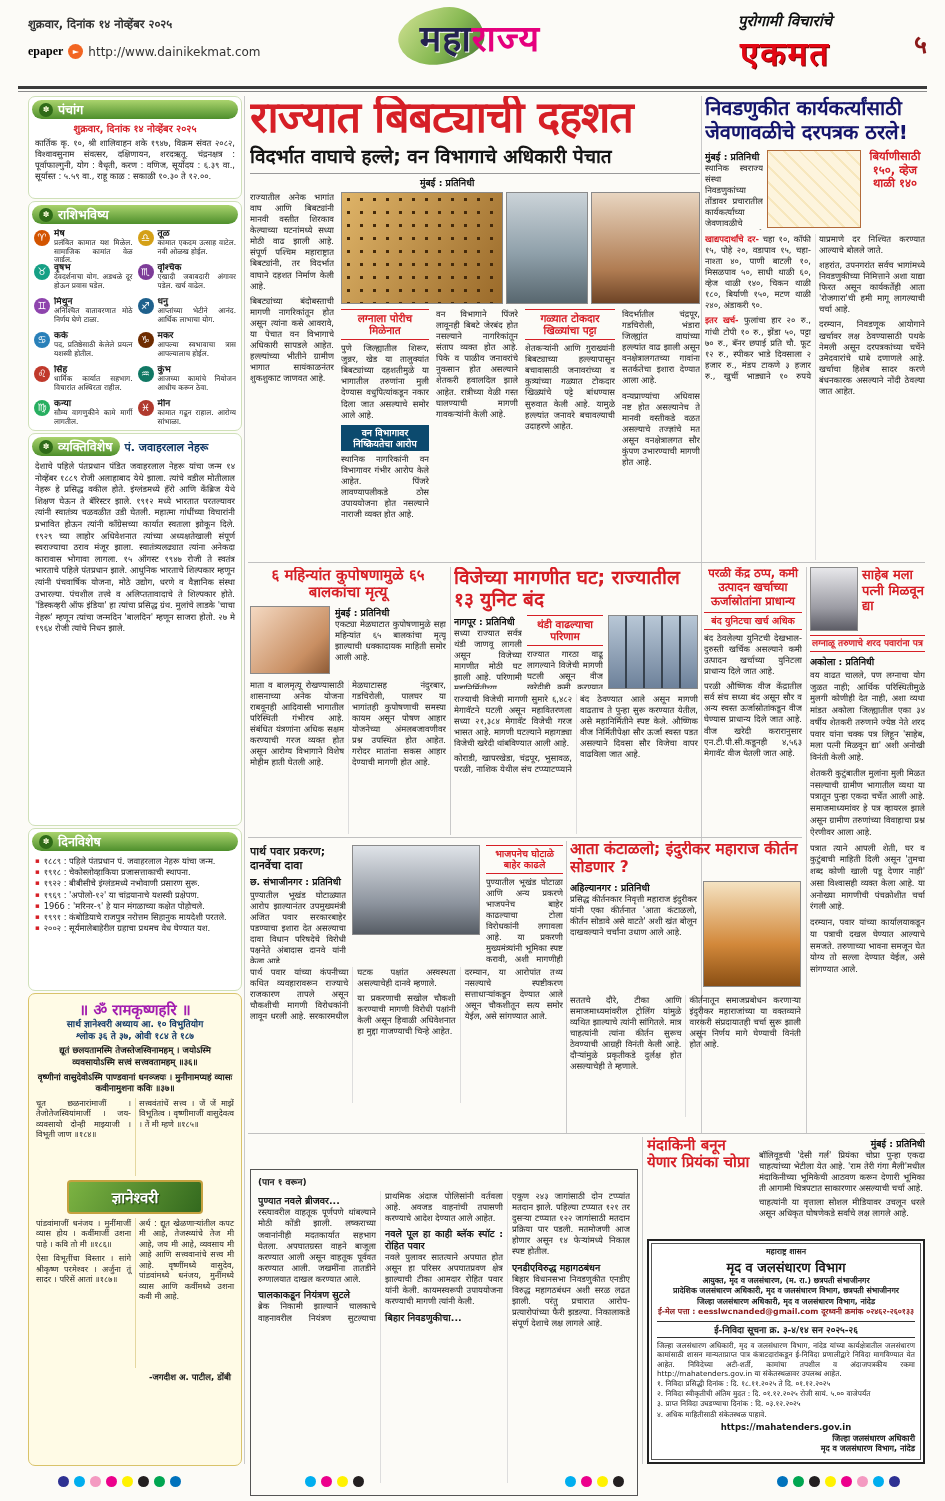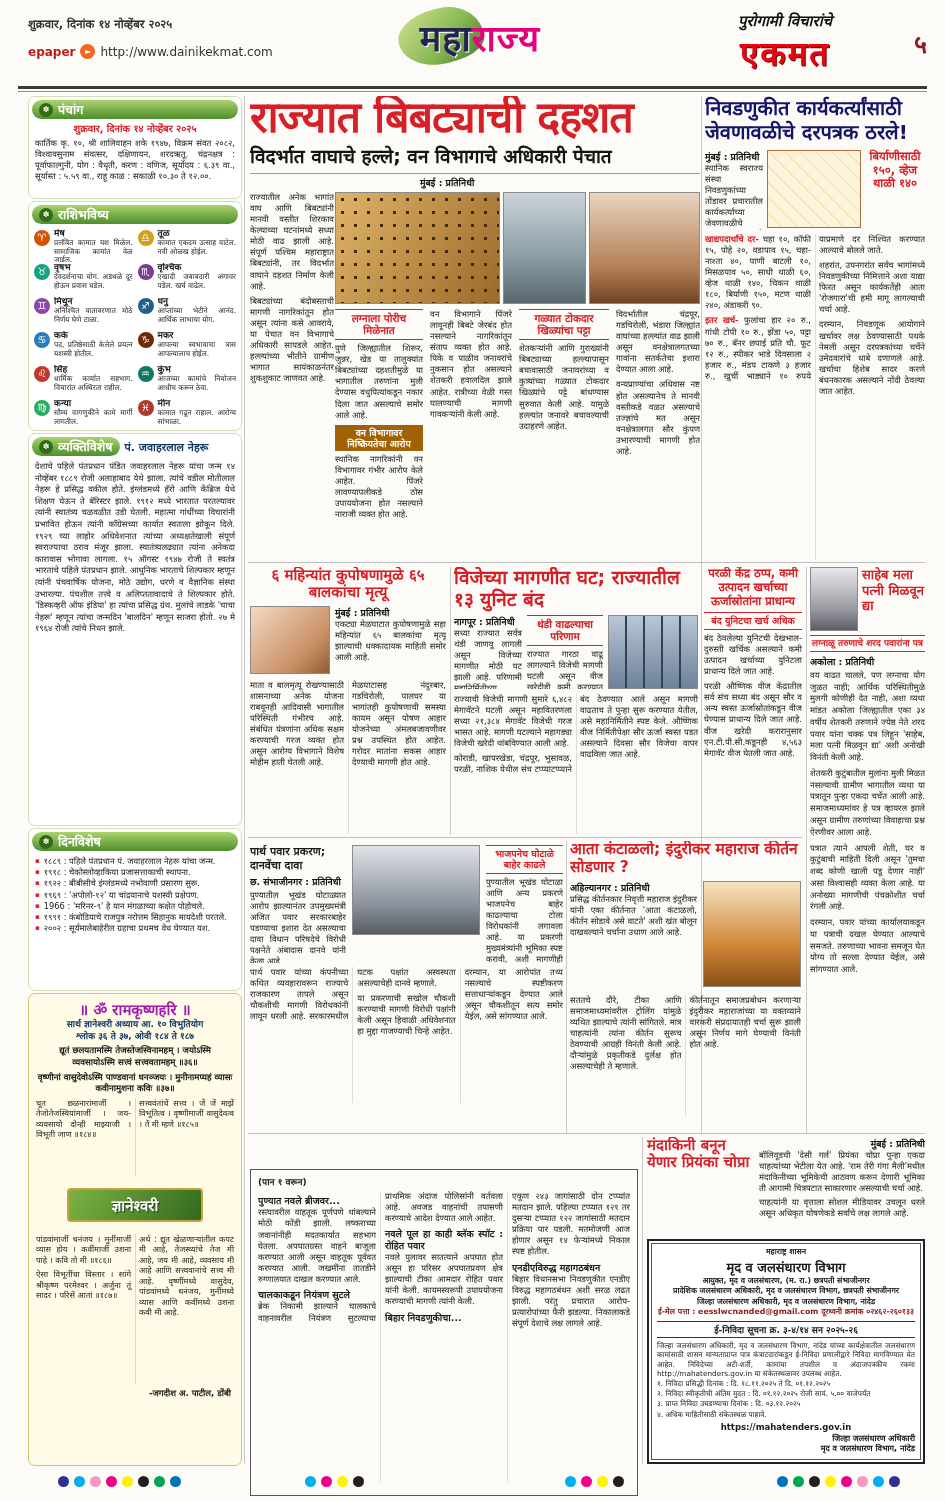--- a/index.html
+++ b/index.html
@@ -2,21 +2,21 @@
 <html><head>
 <meta charset="utf-8">
 <style>
   html,body{margin:0;padding:0;background:#9a9a9a;}
   .page{position:relative;width:945px;height:1501px;margin:0 auto;background:#fcfbf7;
         font-family:"DejaVu Sans", sans-serif;color:#1b1b1b;overflow:hidden;}
   .abs{position:absolute;}
   
   .hdr-date{left:28px;top:16px;font-size:11.5px;font-weight:bold;color:#333;}
   .hdr-epaper{left:28px;top:44px;display:flex;align-items:center;gap:5px;font-size:12px;}
-  .ep-label{font-weight:bold;color:#b91c1c;}
+  .ep-label{font-weight:bold;color:#000000;font-family:Liberation Serif, serif;}
   .ep-circle{width:15px;height:15px;border-radius:50%;background:#f26522;color:#fff;font-size:8px;
              display:flex;align-items:center;justify-content:center;}
   .ep-url{color:#333;}
   .masthead{left:340px;top:6px;width:280px;height:70px;text-align:center;}
   .map-blob{position:absolute;left:58px;top:2px;width:86px;height:56px;
             background:linear-gradient(135deg,#cfe08a,#7cb342 55%,#33691e);
             border-radius:58% 42% 55% 45%/50% 60% 40% 50%;transform:rotate(-8deg);opacity:.9;}
   .mast-text{position:relative;font-size:36px;font-weight:bold;line-height:66px;letter-spacing:1px;}
   .mast-maha{color:#24224f;text-shadow:1px 1px 0 #fff;}
   .mast-rajya{color:#e5007d;}
@@ -59,21 +59,21 @@
   .din-list{margin:0;padding:2px 6px;list-style:none;}
   .din-list li{font-size:8.3px;line-height:1.35;display:flex;gap:4px;}
   .din-bullet{color:#d61f26;font-size:7px;flex:none;margin-top:1px;}
   
   .bhajan{background:#fffbe6;border:1px solid #d9c36a;}
   .om-title{text-align:center;color:#a21caf;font-weight:bold;font-size:15px;margin-top:5px;}
   .bh-ref{text-align:center;font-weight:bold;font-size:9px;color:#143a66;line-height:1.3;}
   .bh-shloka{text-align:center;font-size:8.6px;font-weight:bold;margin:3px 8px;line-height:1.35;}
   .bh-cols{columns:2;column-gap:8px;column-rule:1px solid #e4d7a0;font-size:8.1px;
            line-height:1.3;text-align:justify;padding:0 7px;}
-  .dny-banner{margin:12px auto;width:132px;height:30px;border-radius:4px;border:2px solid #c5a13f;
+  .dny-banner{margin:4px auto;width:132px;height:30px;border-radius:4px;border:2px solid #c5a13f;
               background:linear-gradient(120deg,#7cb342,#33691e);color:#fff;font-weight:bold;
               font-size:15px;display:flex;align-items:center;justify-content:center;
               text-shadow:1px 1px 1px #1b3a0c;}
   .bh-sign{text-align:right;font-size:8.5px;font-weight:bold;padding:3px 10px 5px;}
   
   .h-lead{font-size:43px;font-weight:bold;color:#d61f26;line-height:1.02;letter-spacing:-1px;}
   .h-deck{font-size:19px;font-weight:bold;color:#151515;margin-top:3px;}
   .thin-rule{border-top:1px solid #999;margin:4px 0 2px;}
   .dl{font-size:9.3px;font-weight:bold;color:#111;}
   .ph{border:1px solid #8a8a8a;flex:none;}
@@ -83,21 +83,21 @@
   .ph-woman{background:linear-gradient(180deg,#e8d5c0,#b07c52 70%,#6e4426);}
   .ph-cartoon{background:repeating-linear-gradient(45deg,#fdf4dd 0 9px,#f7e7bd 9px 11px);border:1px solid #b26a3a;}
   .ph-infant{background:linear-gradient(135deg,#f4d9c2,#c98f63 70%,#8e5b36);}
   .ph-power{background:repeating-linear-gradient(90deg,transparent 0 16px,#37424e 16px 18px),
             linear-gradient(180deg,#b8c7d6,#6d819a);}
   .ph-pawar{background:linear-gradient(180deg,#e7e7ea,#9b9ba3 65%,#5d5d66);}
   .ph-leaders{background:linear-gradient(180deg,#dfe3e8,#8d949e 65%,#565c64);}
   .ph-kirtan{background:linear-gradient(180deg,#f5e3c2,#d2883a 60%,#8a4f14);}
   .sub-red-title{color:#d61f26;font-weight:bold;font-size:10.5px;text-align:center;line-height:1.2;
                  border-top:1px solid #d61f26;border-bottom:1px solid #d61f26;padding:2px 1px;margin-bottom:3px;}
-  .bar-title{background:#a16207;color:#fff;font-weight:bold;font-size:9.3px;text-align:center;
+  .bar-title{background:#0c4a6e;color:#fff;font-weight:bold;font-size:9.3px;text-align:center;
              padding:2px 3px;margin:4px 0 3px;line-height:1.2;}
   .cols2{columns:2;column-gap:8px;column-rule:1px solid #ddd;}
   .cols3{columns:3;column-gap:9px;column-rule:1px solid #ddd;}
   .rh{color:#d61f26;font-weight:bold;}
   .h-elec{font-size:20px;font-weight:bold;color:#14146b;line-height:1.22;}
   .h-red-md{font-size:15px;font-weight:bold;color:#d61f26;line-height:1.15;text-align:center;}
   .h-red-lg{font-size:19px;font-weight:bold;color:#d61f26;line-height:1.15;}
   .h-red-sm{font-size:11.5px;font-weight:bold;color:#d61f26;line-height:1.2;text-align:center;}
   .crosshead{font-size:9.5px;font-weight:bold;margin:4px 0 1px;line-height:1.2;}
   .bridge-box{border:1px solid #555;padding:5px 7px;box-sizing:border-box;}
@@ -318,21 +318,21 @@
       <p style="margin:0;">अर्थ : द्यूत खेळणाऱ्यांतील कपट मी आहे, तेजस्व्यांचे तेज मी आहे, जय मी आहे, व्यवसाय मी आहे आणि सत्त्ववानांचे सत्त्व मी आहे. वृष्णींमध्ये वासुदेव, पांडवांमध्ये धनंजय, मुनींमध्ये व्यास आणि कवींमध्ये उशना कवी मी आहे.</p>
     </div>
     <div class="bh-sign">-जगदीश अ. पाटील, डोंबी</div>
   </div>
 
   <div class="abs" style="left:250px;top:96px;width:450px;height:464px;overflow:hidden;">
     <div class="h-lead">राज्यात बिबट्याची दहशत</div>
     <div class="h-deck">विदर्भात वाघाचे हल्ले; वन विभागाचे अधिकारी पेचात</div>
     <div class="thin-rule"></div>
     <div class="dl" style="margin-left:170px;">मुंबई : प्रतिनिधी</div>
-    <div style="display:flex;gap:1px;height:352px;margin-top:3px;">
+    <div style="display:flex;gap:7px;height:352px;margin-top:3px;">
       <div class="bt" style="width:84px;flex:none;overflow:hidden;">
         <p style="margin:0 0 4px;">राज्यातील अनेक भागांत वाघ आणि बिबट्यांनी मानवी वस्तीत शिरकाव केल्याच्या घटनांमध्ये सध्या मोठी वाढ झाली आहे. संपूर्ण पश्चिम महाराष्ट्रात बिबट्यांनी, तर विदर्भात वाघाने दहशत निर्माण केली आहे.</p>
         <p style="margin:0;">बिबट्यांच्या बंदोबस्ताची मागणी नागरिकांतून होत असून त्यांना कसे आवरावे, या पेचात वन विभागाचे अधिकारी सापडले आहेत. हल्ल्यांच्या भीतीने ग्रामीण भागात सायंकाळनंतर शुकशुकाट जाणवत आहे.</p>
       </div>
       <div style="flex:1;display:flex;flex-direction:column;">
         <div style="display:flex;gap:3px;height:112px;">
           <div class="ph ph-leopard" style="flex:1.5;"></div>
           <div class="ph ph-man" style="flex:0.75;"></div>
           <div class="ph ph-woman" style="flex:1;"></div>
         </div>

